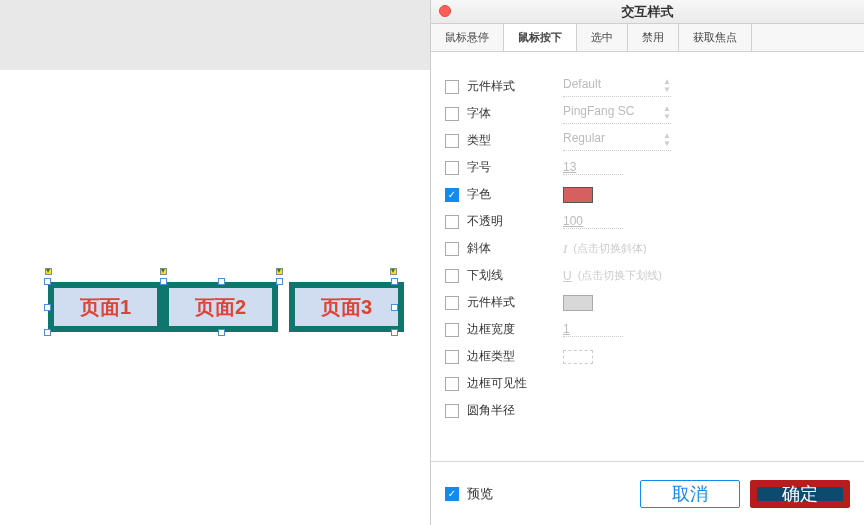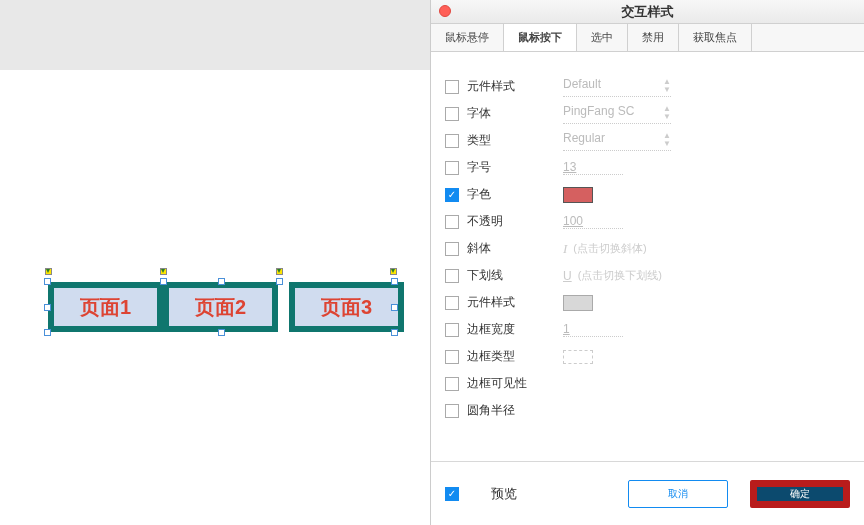--- a/index.html
+++ b/index.html
@@ -64,21 +64,21 @@
     .faded-i { font-style: italic; font-family: "Times New Roman", serif; color: #ccc; margin-right: 6px; font-size: 13px; }
     .faded-u { text-decoration: underline; color: #ccc; margin-right: 6px; font-size: 12px; }
     .hint { color: #999; font-size: 11px; }
     .hint.faded { color: #ccc; text-align: center; }
     
     .dash-sample { width: 30px; height: 14px; border: 1px dashed #ccc; }
     
     .dialog-footer { position: absolute; bottom: 0; left: 0; right: 0; height: 64px; border-top: 1px solid #d8d8d8; display: flex; align-items: center; padding: 0 14px; }
     .preview-check { display: inline-flex; align-items: center; font-size: 13px; color: #333; }
     .spacer { flex: 1; }
-    .btn { width: 100px; height: 28px; font-size: 10px; border-radius: 2px; display: inline-flex; align-items: center; justify-content: center; margin-left: 22px; cursor: pointer; }
+    .btn { width: 100px; height: 28px; font-size: 18px; border-radius: 2px; display: inline-flex; align-items: center; justify-content: center; margin-left: 10px; cursor: pointer; }
     .btn.cancel { border: 1px solid #128bf1; color: #128bf1; background: #fff; }
     .btn.ok { background: #0c4a6e; color: #fff; border: 7px solid #b91c1c; }
     
     
     .props::-webkit-scrollbar { width: 14px; }
     .props::-webkit-scrollbar-thumb { background: #c0c0c0; border-radius: 7px; border: 3px solid #fff; }
     
   </style>
 </head>
 <body>
@@ -212,19 +212,19 @@
       </div>
       <div class="prop-row">
         <span class="prop-check"></span>
         <span class="prop-label">圆角半径</span>
       </div>
     </div>
 
   <div class="dialog-footer">
     <div class="preview-check">
       <span class="prop-check checked"></span>
-      <span style="margin-left:24px">预览</span>
+      <span style="margin-left:0">预览</span>
     </div>
     <div class="spacer"></div>
     <div class="btn cancel">取消</div>
     <div class="btn ok">确定</div>
   </div>
 </div>
 
 </body></html>

